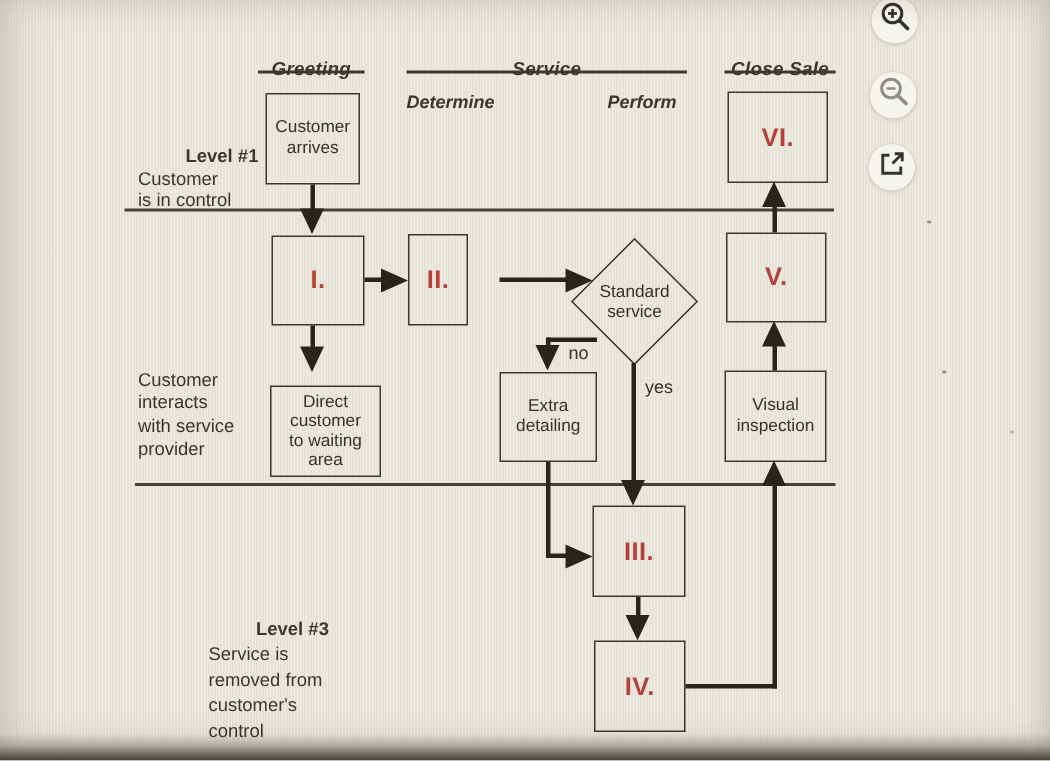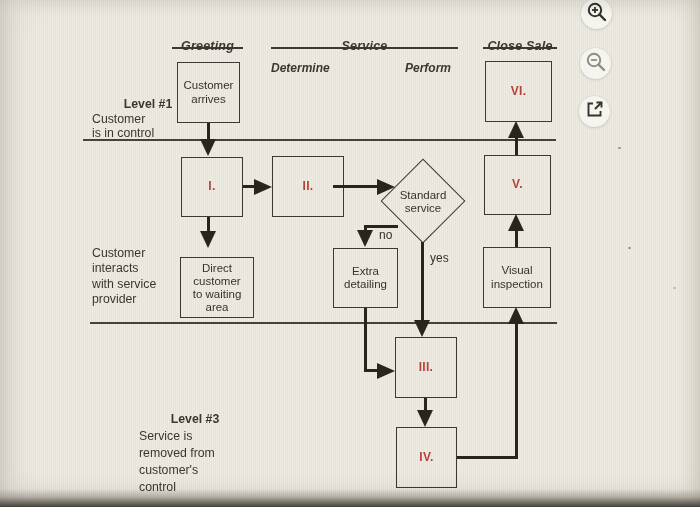--- a/index.html
+++ b/index.html
@@ -29,21 +29,21 @@
   .level .ttl{font-weight:bold;text-align:center;}
   .ml{white-space:pre-line;}
   .lh1{line-height:14.5px;}
   .lh2{line-height:15.3px;}
   .lh3{line-height:17px;margin-left:40px;}
 
   
   .node{position:absolute;border:1.6px solid #3b3835;box-sizing:border-box;
     display:flex;align-items:center;justify-content:center;text-align:center;
     font-size:11.5px;line-height:13.5px;color:#35322e;}
-  .num{font-size:12px;font-weight:bold;color:#b5413d;letter-spacing:.3px;}
+  .num{font-size:17px;font-weight:bold;color:#b5413d;letter-spacing:.3px;}
   .diamond{position:absolute;left:393px;top:171px;width:60px;height:60px;
     border:1.8px solid #3b3835;box-sizing:border-box;transform:rotate(45deg);}
   .diamond-text{position:absolute;left:388px;top:186px;width:70px;height:32px;
     display:flex;align-items:center;justify-content:center;text-align:center;
     font-size:11.5px;line-height:13.5px;color:#35322e;}
 
   
   .vline,.hline{position:absolute;background:#28251f;}
   .vline{width:3px;}
   .hline{height:3px;}
@@ -95,21 +95,21 @@
 removed from
 customer's
 control</div>
   </div>
 
   <div class="node ml" style="left:177px;top:62px;width:63px;height:61px;">Customer
 arrives</div>
   <div class="node num" style="left:485px;top:61px;width:67px;height:61px;">VI.</div>
 
   <div class="node num" style="left:181px;top:157px;width:62px;height:60px;">I.</div>
-  <div class="node num" style="left:272px;top:156px;width:72px;height:61px;">II.</div>
+  <div class="node num" style="left:272px;top:156px;width:40px;height:61px;">II.</div>
   <div class="node num" style="left:484px;top:155px;width:67px;height:60px;">V.</div>
 
   <div class="diamond"></div>
   <div class="diamond-text ml">Standard
 service</div>
 
   <div class="node ml" style="left:180px;top:257px;width:74px;height:61px;line-height:13px;">Direct
 customer
 to waiting
 area</div>

